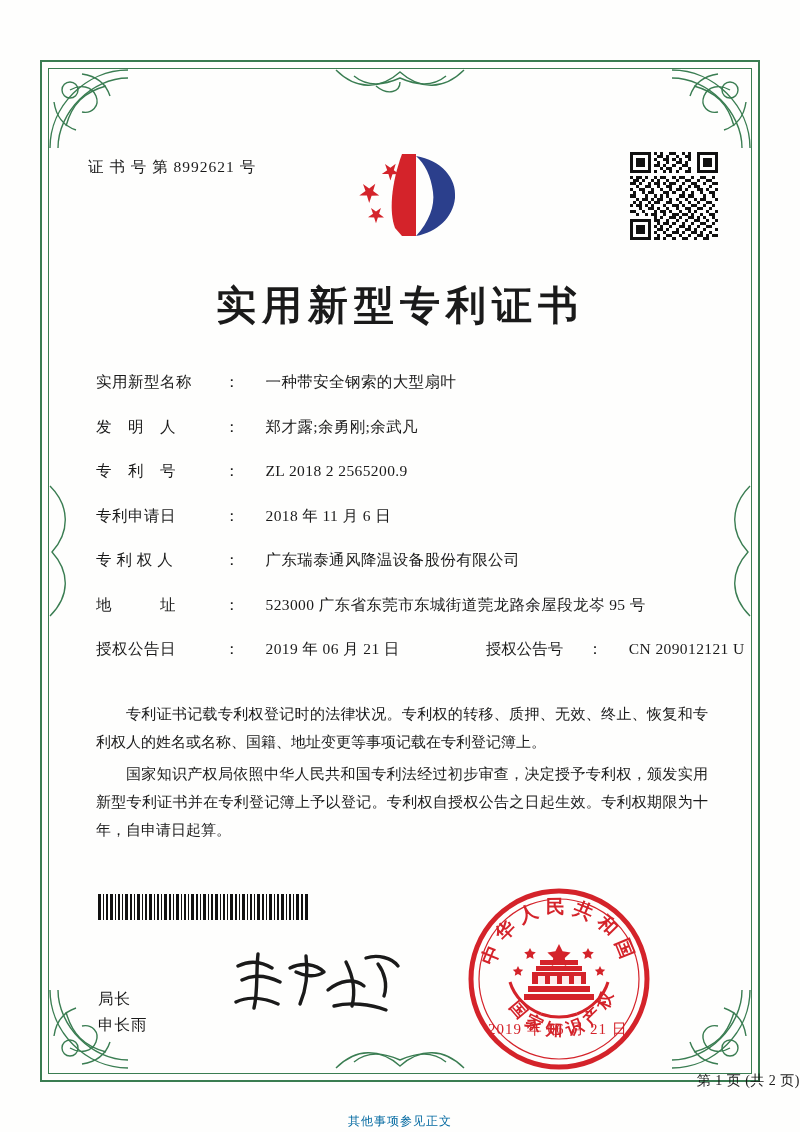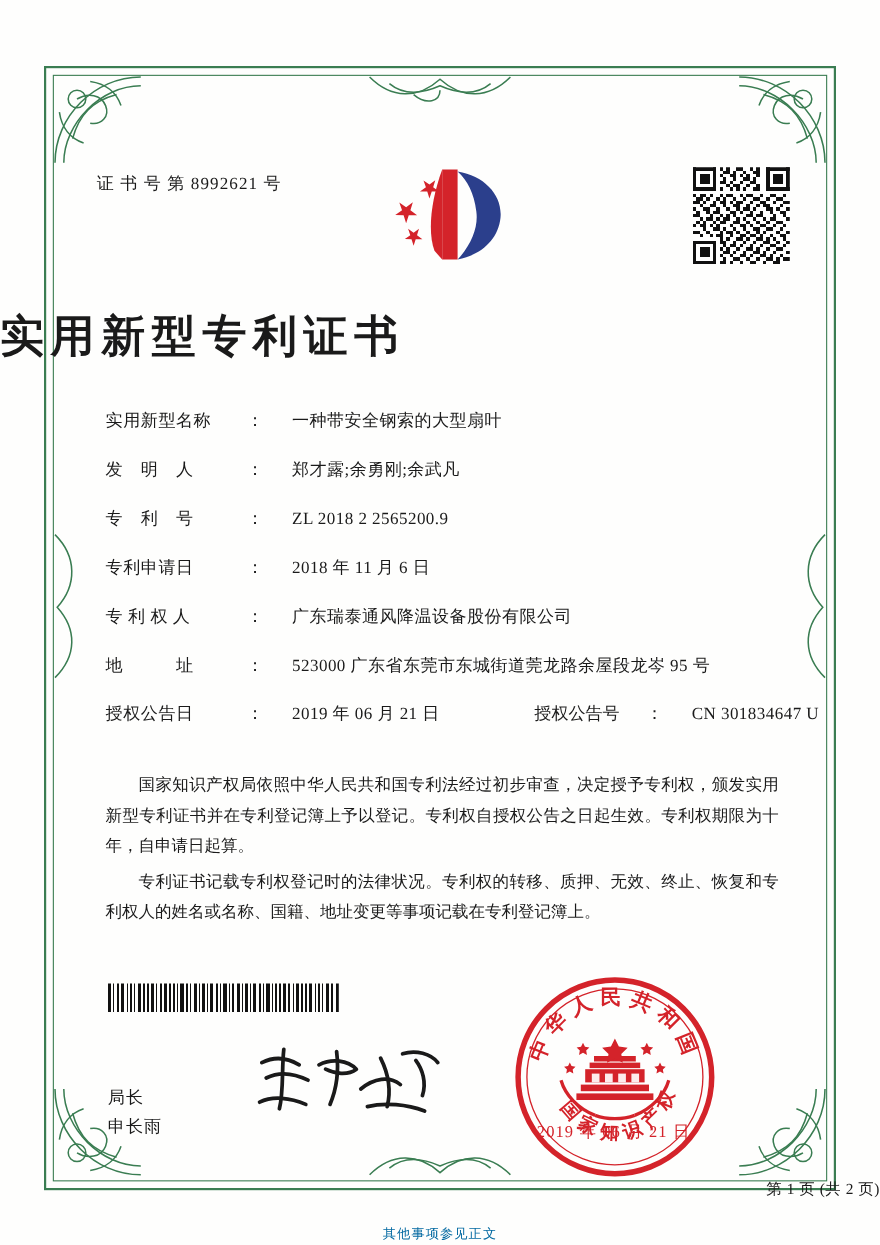--- a/index.html
+++ b/index.html
@@ -73,21 +73,21 @@
     width: 88px;
     height: 88px;
   }
 
   
   .doc-title {
     position: absolute;
     left: 0;
     right: 0;
     top: 278px;
-    text-align: left;
+    text-align: center;
     font-size: 40px;
     font-weight: bold;
     letter-spacing: 6px;
     font-family: "DejaVu Serif", "Liberation Serif", serif;
   }
 
   
   .fields {
     position: absolute;
     left: 96px;
@@ -549,28 +549,28 @@
       <span class="field-colon">：</span>
       <span class="field-value">523000 广东省东莞市东城街道莞龙路余屋段龙岑 95 号</span>
     </div>
 
     <div class="field-row split">
       <span class="field-label">授权公告日</span>
       <span class="field-colon">：</span>
       <span class="field-value">2019 年 06 月 21 日</span>
       <span class="sub">授权公告号</span>
       <span class="field-colon">：</span>
-      <span class="field-value">CN 301834647 U</span>
+      <span class="field-value">CN 209012121 U</span>
     </div>
 
   </div>
 
   <div class="paras">
+    <p>专利证书记载专利权登记时的法律状况。专利权的转移、质押、无效、终止、恢复和专利权人的姓名或名称、国籍、地址变更等事项记载在专利登记簿上。</p>
     <p>国家知识产权局依照中华人民共和国专利法经过初步审查，决定授予专利权，颁发实用新型专利证书并在专利登记簿上予以登记。专利权自授权公告之日起生效。专利权期限为十年，自申请日起算。</p>
-    <p>专利证书记载专利权登记时的法律状况。专利权的转移、质押、无效、终止、恢复和专利权人的姓名或名称、国籍、地址变更等事项记载在专利登记簿上。</p>
   </div>
 
   <svg class="barcode" viewBox="0 0 210 26" shape-rendering="crispEdges">
     <g fill="#111111">
       <rect x="0" y="0" width="3" height="26"></rect>
         <rect x="5" y="0" width="1" height="26"></rect>
       <rect x="8" y="0" width="2" height="26"></rect>
         <rect x="12" y="0" width="3" height="26"></rect>
       <rect x="17" y="0" width="1" height="26"></rect>
         <rect x="20" y="0" width="2" height="26"></rect>

